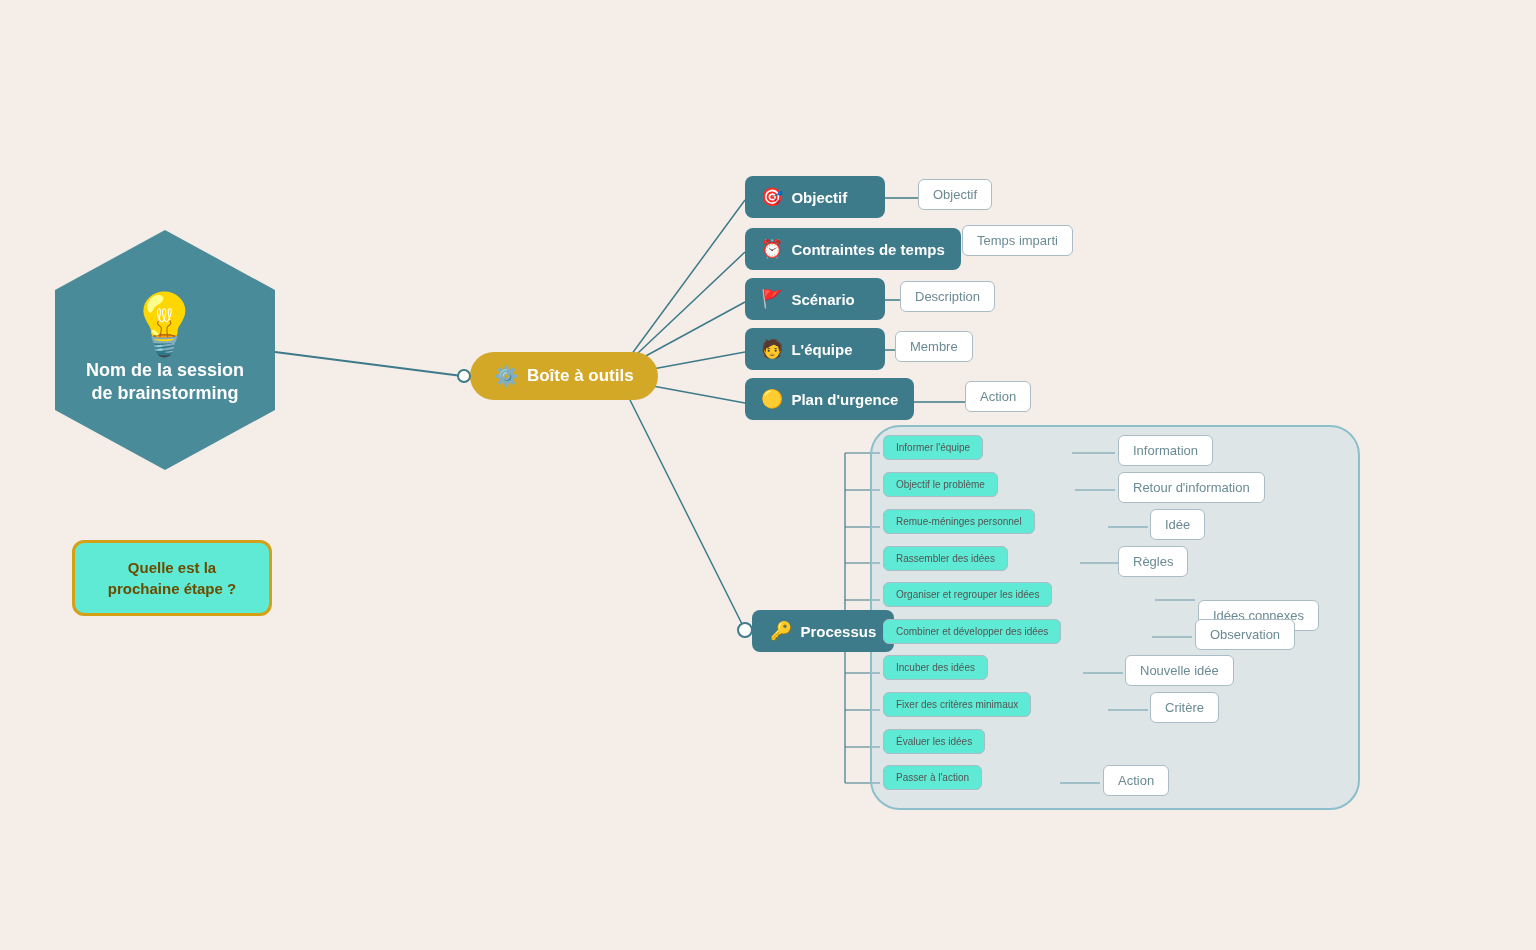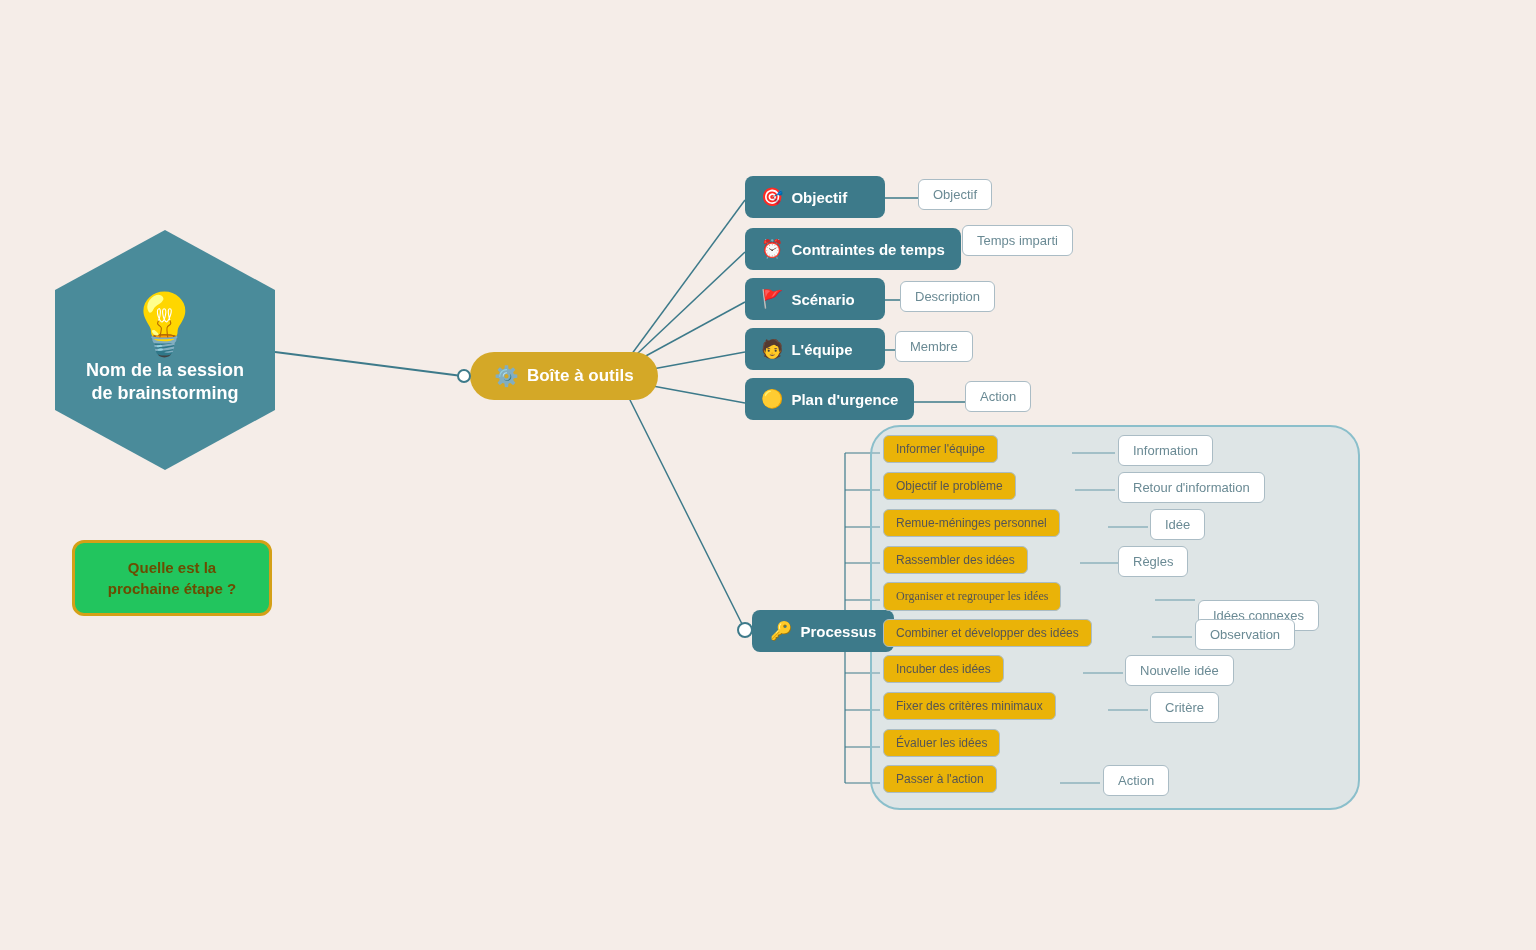--- a/index.html
+++ b/index.html
@@ -59,21 +59,21 @@
       text-align: center;
       line-height: 1.3;
       padding: 0 20px;
     }
 
     
     .question-box {
       position: absolute;
       left: 72px;
       top: 540px;
-      background: #22c55e;
+      background: #5eead4;
       border: 3px solid #d4a017;
       border-radius: 12px;
       padding: 14px 20px;
       width: 200px;
       text-align: center;
       font-size: 15px;
       font-weight: 600;
       color: #6b4c00;
       line-height: 1.4;
     }
@@ -140,25 +140,25 @@
       height: 385px;
       background: rgba(180, 215, 225, 0.35);
       border: 2px solid #8bbfcb;
       border-radius: 30px;
       pointer-events: none;
     }
 
     
     .process-item {
       position: absolute;
-      background: #eab308;
+      background: #5eead4;
       border: 1.5px solid #aabcc5;
       border-radius: 6px;
       padding: 6px 12px;
-      font-size: 12px;
+      font-size: 10px;
       color: #555;
       white-space: nowrap;
     }
 
     
     .processus-node {
       position: absolute;
       background: #3d7a8a;
       border-radius: 8px;
       padding: 10px 18px;
@@ -309,21 +309,21 @@
 
   <div class="process-item" style="left:883px; top:472px;">Objectif le problème</div>
   <div class="leaf-node" style="left:1118px; top:472px;">Retour d'information</div>
 
   <div class="process-item" style="left:883px; top:509px;">Remue-méninges personnel</div>
   <div class="leaf-node" style="left:1150px; top:509px;">Idée</div>
 
   <div class="process-item" style="left:883px; top:546px;">Rassembler des idées</div>
   <div class="leaf-node" style="left:1118px; top:546px;">Règles</div>
 
-  <div class="process-item" style="left:883px; top:582px;font-family:Liberation Serif, serif;">Organiser et regrouper les idées</div>
+  <div class="process-item" style="left:883px; top:582px;">Organiser et regrouper les idées</div>
   <div class="leaf-node" style="left:1198px; top:600px;">Idées connexes</div>
 
   <div class="process-item" style="left:883px; top:619px;">Combiner et développer des idées</div>
   <div class="leaf-node" style="left:1195px; top:619px;">Observation</div>
 
   <div class="process-item" style="left:883px; top:655px;text-align:right;">Incuber des idées</div>
   <div class="leaf-node" style="left:1125px; top:655px;">Nouvelle idée</div>
 
   <div class="process-item" style="left:883px; top:692px;">Fixer des critères minimaux</div>
   <div class="leaf-node" style="left:1150px; top:692px;">Critère</div>

